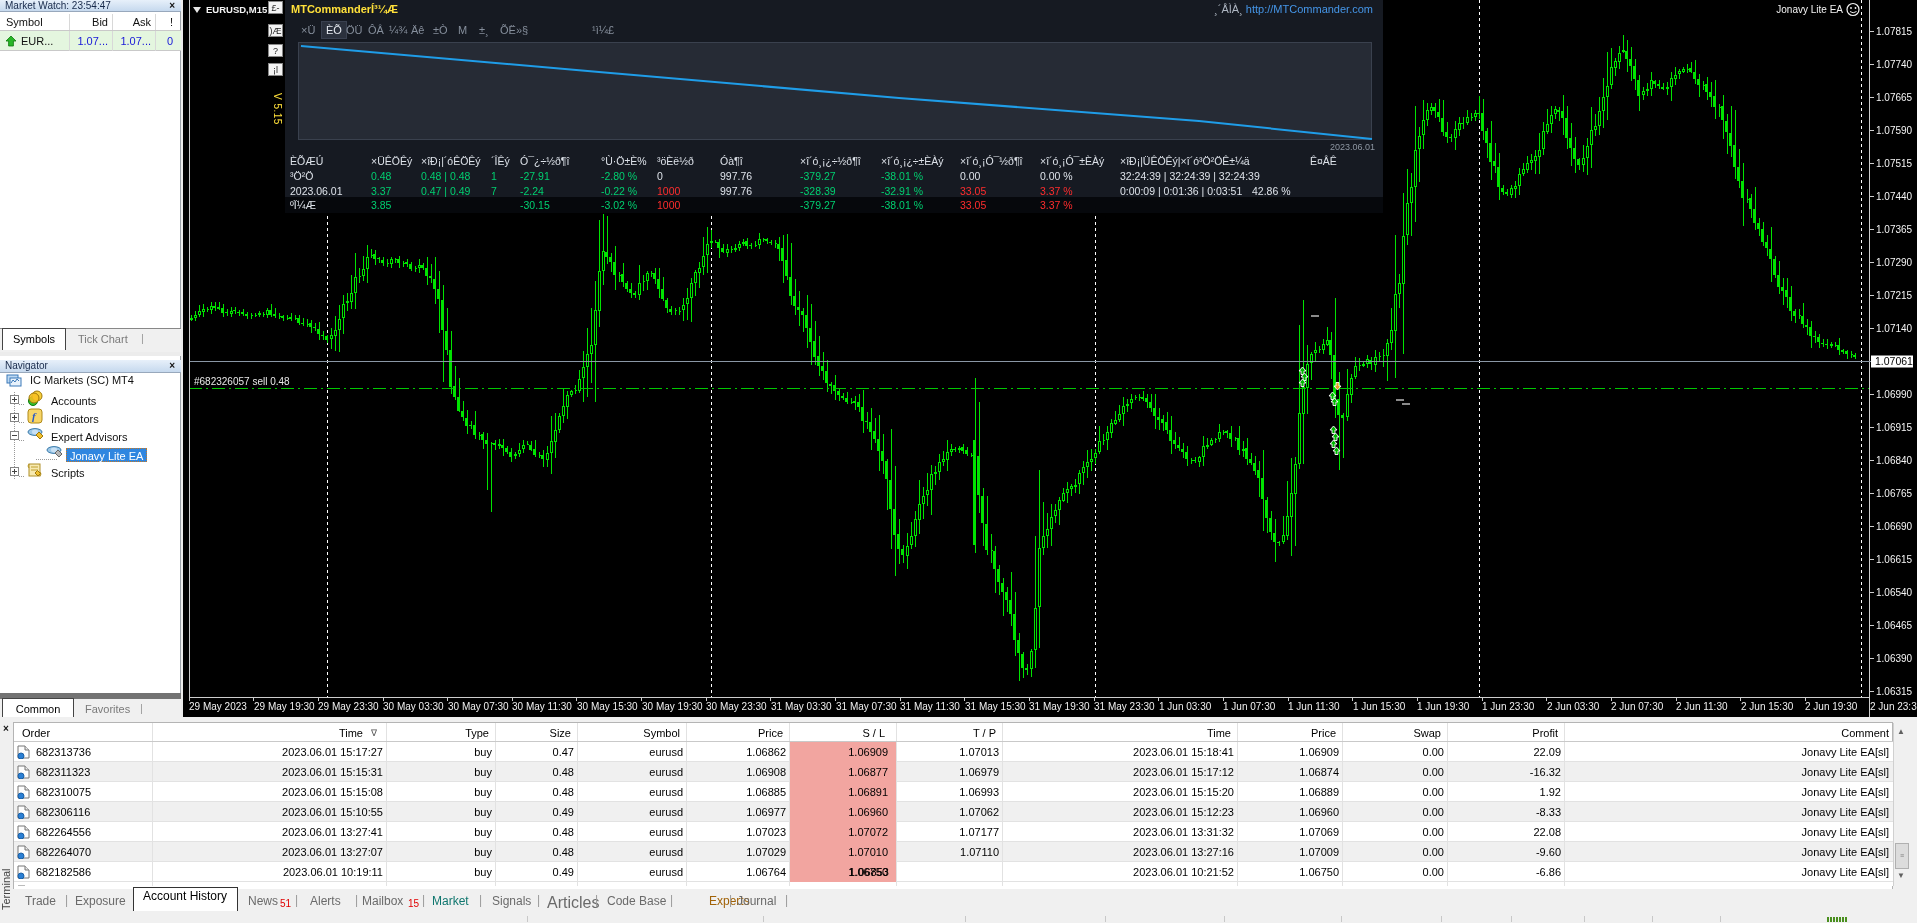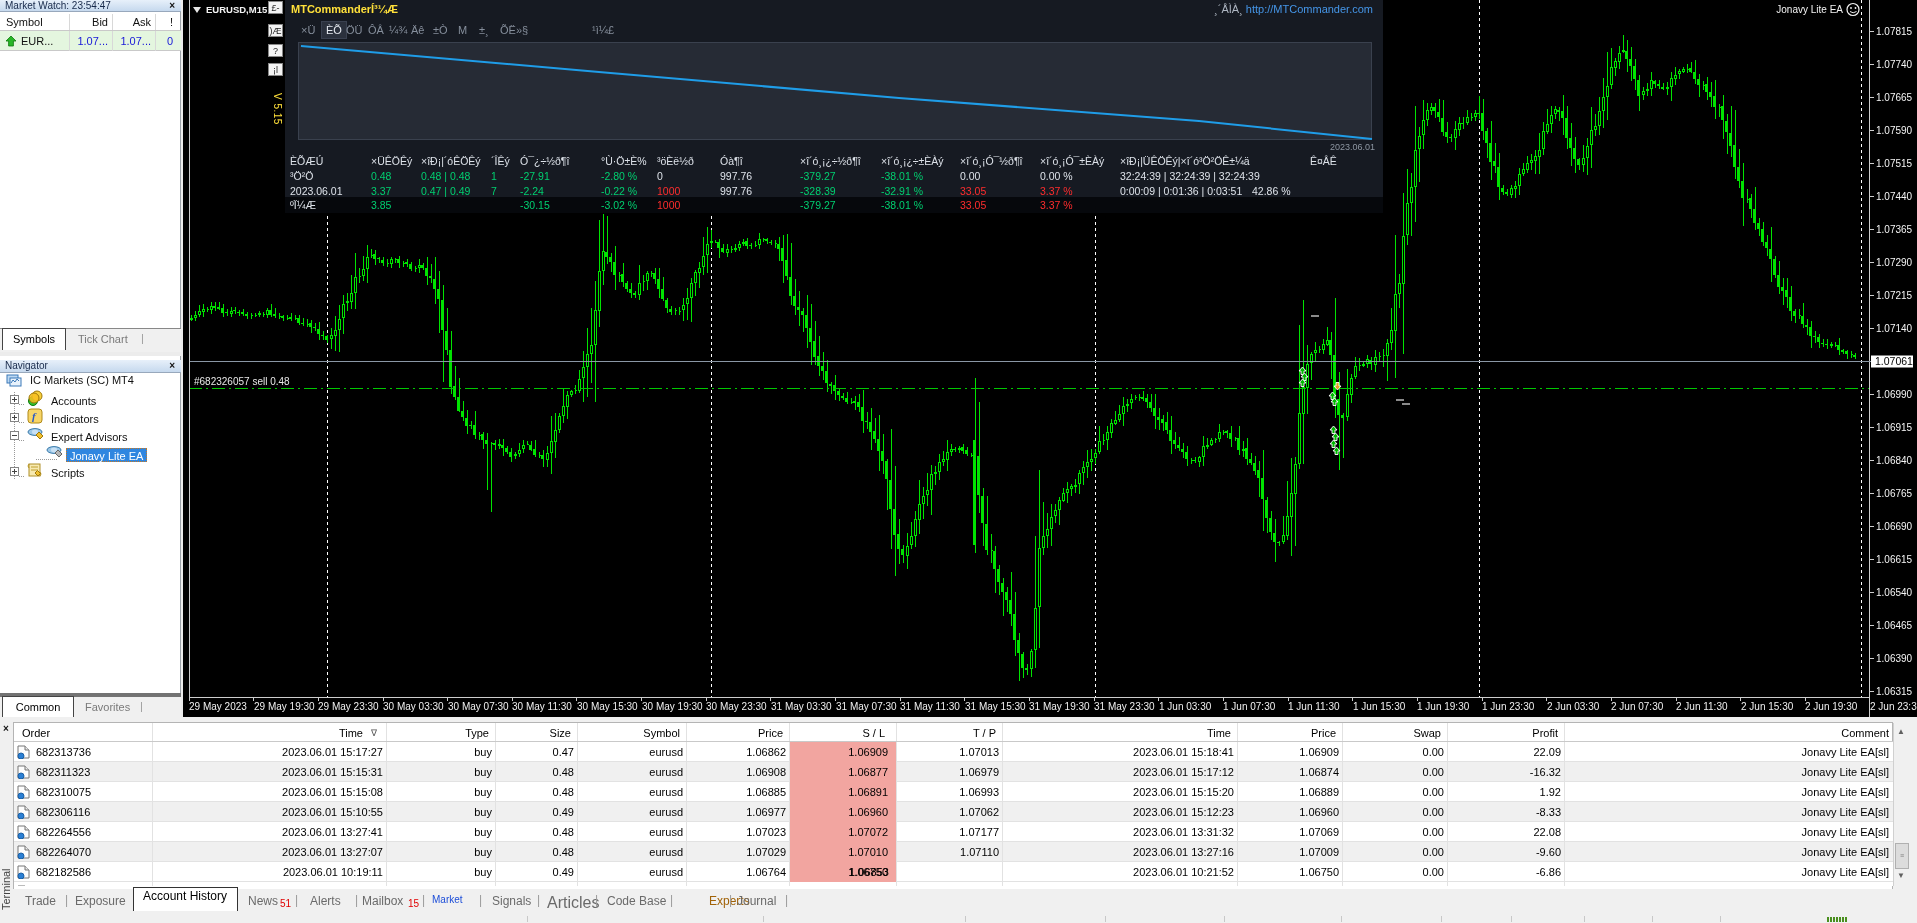--- a/index.html
+++ b/index.html
@@ -266,21 +266,21 @@
         <path d="M2 4.5h5M4.5 2v5" stroke="#444" stroke-width="1"></path>
       </svg>
 <svg width="17" height="17" style="position:absolute;left:27px;top:89px">
 <rect x="2" y="2" width="11" height="12" fill="#f7e9b0" stroke="#b09028"></rect>
         <path d="M2 2q-2 2 0 4M13 10q2 2 0 4" stroke="#b09028" fill="#f0d060"></path>
         <path d="M4 5h7M4 8h7" stroke="#c0a030"></path>
         <path d="M8 11l3 3 2.5-2.5-3-3z" fill="#f0c030" stroke="#a07808"></path>
       </svg>
 <span style="position:absolute;left:51px;top:94px">Scripts</span>
 </div>
-<div style="position:absolute;left:0;top:337px;width:181px;height:24px;background:#f0f0f0;border-top:4px solid #737373">
+<div style="position:absolute;left:0;top:337px;width:181px;height:24px;background:#f0f0f0;border-top:6px solid #737373">
 <div style="position:absolute;left:2px;top:-1px;width:72px;height:22px;background:#fff;border:1px solid #444;border-bottom:none;font-size:11px;color:#000;text-align:center;line-height:21px">Common</div>
 <span style="position:absolute;left:85px;top:4px;font-size:11px;color:#7a7a7a">Favorites</span>
 <span style="position:absolute;left:140px;top:3px;font-size:11px;color:#9a9a9a">|</span>
 </div>
 </div>
 <div style="position:absolute;left:0;top:717px;width:1917px;height:206px;background:#f0f0f0">
 <div style="position:absolute;left:13px;top:5px;width:1880px;height:169px;background:#fff;border:1px solid #b4b4b4"></div>
 <span style="position:absolute;left:3px;top:6px;font-size:10px;color:#111;font-weight:bold">×</span>
 </div>
 <div style="position:absolute;left:0;top:0px">
@@ -478,21 +478,21 @@
 <div style="position:absolute;left:3px;top:4px;font-size:8px;color:#606060">▲</div>
 <div style="position:absolute;left:3px;top:148px;font-size:8px;color:#606060">▼</div>
 <div style="position:absolute;left:1px;top:120px;width:14px;height:26px;background:#dcdcdc;border:1px solid #b0b0b0;font-size:7px;color:#808080;text-align:center;line-height:24px">≡</div>
 </div>
 <div style="position:absolute;left:0;top:889px;width:1917px;height:32px;background:#f0f0f0;border-bottom:1px solid #c9c9c9">
       <span style="position:absolute;left:25px;top:5px;font-size:12px;color:#6a6a6a">Trade</span>
       <span style="position:absolute;left:75px;top:5px;font-size:12px;color:#6a6a6a">Exposure</span>
       <span style="position:absolute;left:248px;top:5px;font-size:12px;color:#6a6a6a">News</span>
       <span style="position:absolute;left:310px;top:5px;font-size:12px;color:#6a6a6a">Alerts</span>
       <span style="position:absolute;left:362px;top:5px;font-size:12px;color:#6a6a6a">Mailbox</span>
-      <span style="position:absolute;left:432px;top:5px;font-size:10px;color:#1d4ed8">Market</span>
+      <span style="position:absolute;left:432px;top:5px;font-size:12px;color:#0f766e">Market</span>
       <span style="position:absolute;left:492px;top:5px;font-size:12px;color:#6a6a6a">Signals</span>
       <span style="position:absolute;left:547px;top:5px;font-size:16px;color:#6a6a6a">Articles</span>
       <span style="position:absolute;left:607px;top:5px;font-size:12px;color:#6a6a6a">Code Base</span>
       <span style="position:absolute;left:709px;top:5px;font-size:12px;color:#a16207">Experts</span>
       <span style="position:absolute;left:737px;top:5px;font-size:12px;color:#6a6a6a">Journal</span>
       <span style="position:absolute;left:280px;top:9px;font-size:10px;color:#e00000">51</span>
       <span style="position:absolute;left:408px;top:9px;font-size:10px;color:#e00000">15</span>
       <span style="position:absolute;left:65px;top:4px;font-size:12px;color:#9a9a9a">|</span>
       <span style="position:absolute;left:135px;top:4px;font-size:12px;color:#9a9a9a">|</span>
       <span style="position:absolute;left:295px;top:4px;font-size:12px;color:#9a9a9a">|</span>

